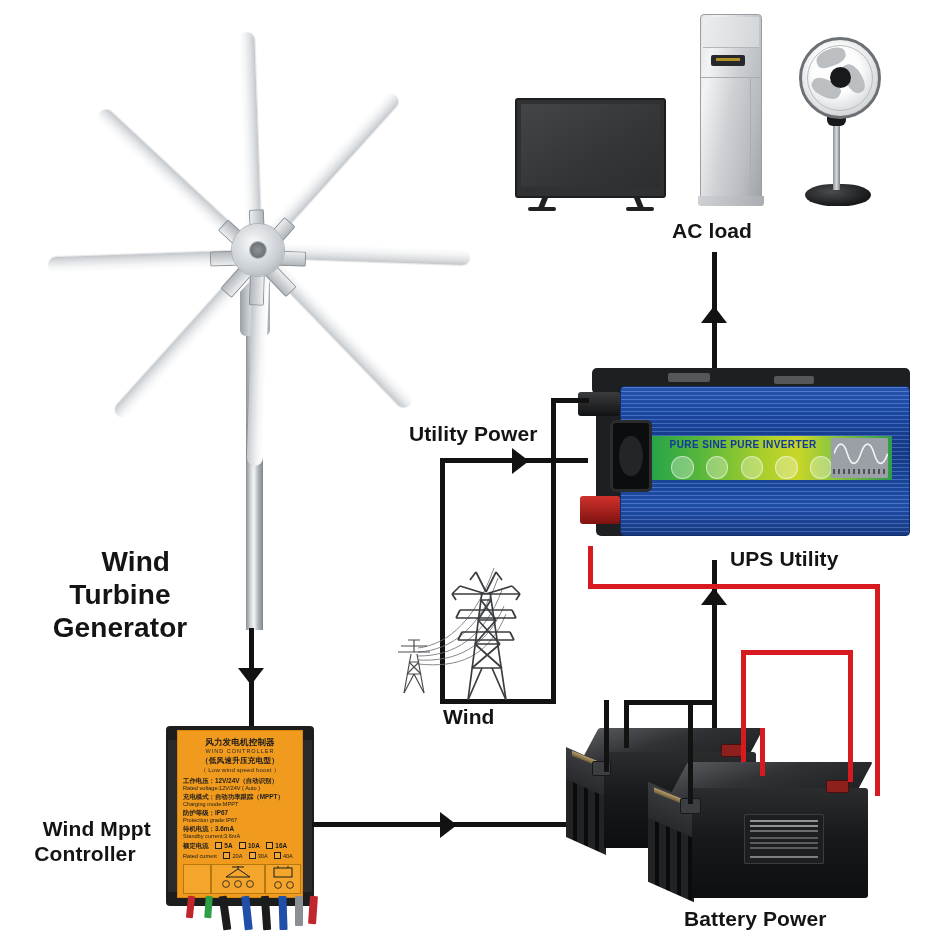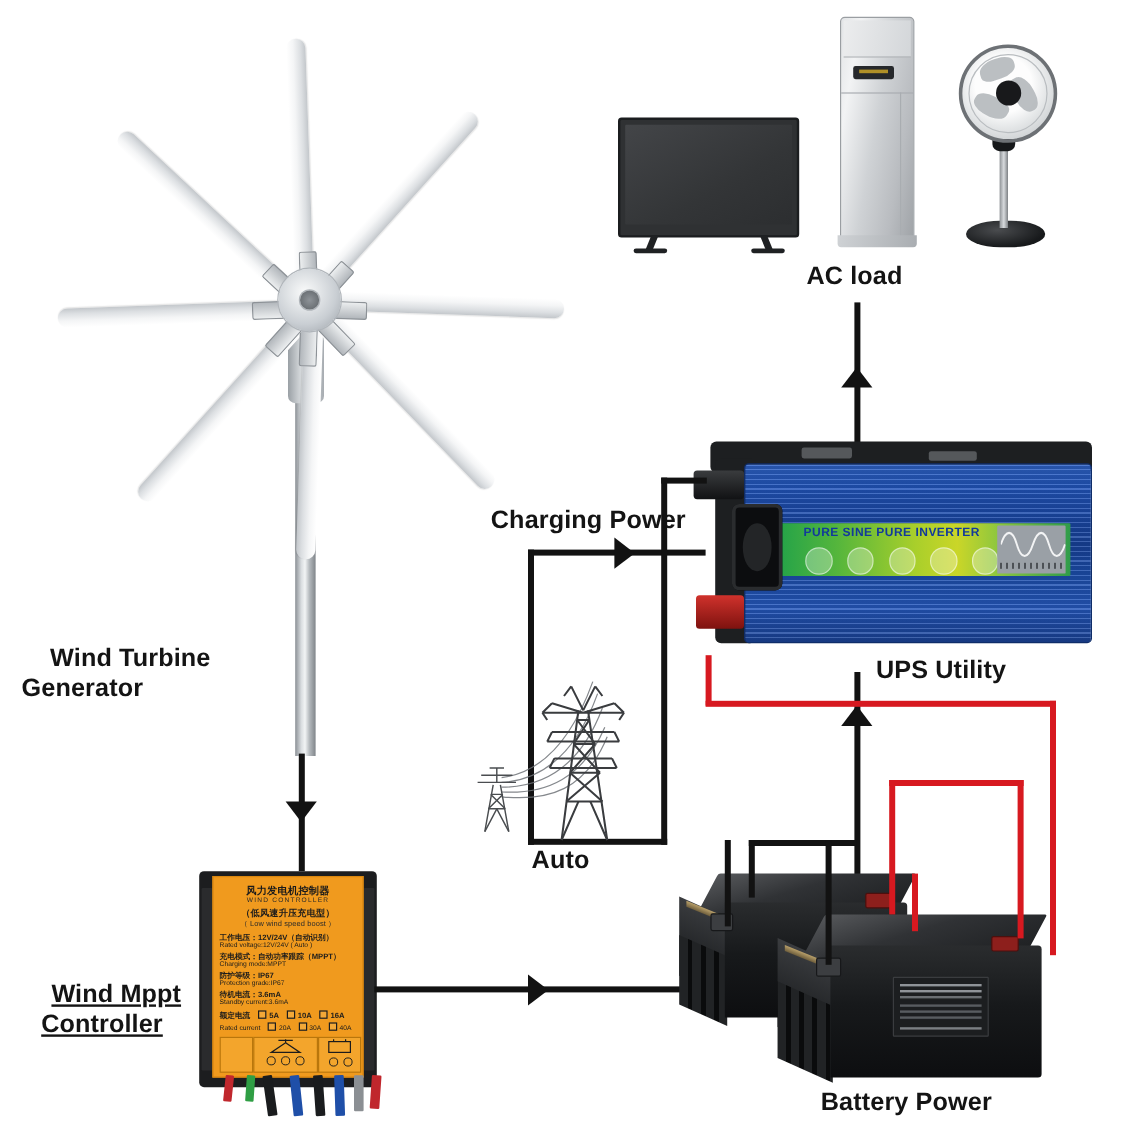--- a/index.html
+++ b/index.html
@@ -189,21 +189,21 @@
     <div class="inv-vent" style="left:32px;top:52px;width:42px;height:72px;border-radius:6px;"></div>
     <div class="inv-term black" style="left:0px;top:24px;width:42px;height:24px;"></div>
     <div class="inv-term red" style="left:2px;top:128px;width:40px;height:28px;"></div>
   </div>
 
   <div class="lbl" style="left:730px;top:547px;font-size:21px;">UPS Utility</div>
 
   <div class="wire" style="left:712px;top:560px;width:5px;height:178px;"></div>
   <div class="arrow up" style="left:701px;top:588px;"></div>
 
-  <div class="lbl" style="left:409px;top:422px;font-size:21px;">Charging Power</div>
+  <div class="lbl" style="left:409px;top:422px;font-size:21px;">Utility Power</div>
 
   <div class="wire" style="left:440px;top:458px;width:148px;height:5px;"></div>
   <div class="arrow right" style="left:512px;top:448px;"></div>
 
   <div class="wire" style="left:440px;top:458px;width:5px;height:246px;"></div>
   <div class="wire" style="left:440px;top:699px;width:116px;height:5px;"></div>
 
   <div class="wire" style="left:551px;top:398px;width:5px;height:306px;"></div>
   <div class="wire" style="left:551px;top:398px;width:38px;height:5px;"></div>
 
@@ -231,21 +231,21 @@
       </g>
       <g stroke="#4a4d50" stroke-width="1.2" fill="none">
 
         <path d="M14,145 L21,106 M34,145 L27,106"></path>
         <path d="M17,126 L31,126 M19,114 L29,114"></path>
         <path d="M14,145 L24,126 M34,145 L24,126 M17,126 L29,114 M31,126 L19,114"></path>
         <path d="M8,104 L40,104 M11,98 L37,98 M24,104 L24,92 M18,92 L30,92"></path>
       </g>
     </svg>
   </div>
-  <div class="lbl" style="left:443px;top:705px;font-size:21px;">Auto</div>
+  <div class="lbl" style="left:443px;top:705px;font-size:21px;">Wind</div>
 
   <div>
     <div class="mast" style="left:246px;top:300px;width:17px;height:330px;"></div>
     <div class="nacelle" style="left:240px;top:278px;width:30px;height:58px;"></div>
 
     <div class="turb" style="left:108px;top:20px;width:300px;height:460px;">
 
       <div class="blade" style="transform:rotate(-92deg);">
           <i style="width:222px;margin-top:-8px;"></i>
         </div>
@@ -294,21 +294,21 @@
         </div>
       <div class="bracket" style="transform:rotate(132deg);">
           <i></i>
         </div>
 
       <div class="hub" style="width:52px;height:52px;"></div>
       <div class="hub" style="width:16px;height:16px;background:radial-gradient(circle,#8e9398,#5d6266);"></div>
     </div>
   </div>
 
-  <div class="lbl" style="left:18px;top:512px;font-size:21px;width:180px;">
+  <div class="lbl" style="left:30px;top:512px;font-size:28px;text-align:center;width:180px;">
     <span style="white-space:pre-line;">Wind Turbine
 Generator</span>
   </div>
 
   <div class="wire" style="left:249px;top:628px;width:5px;height:98px;"></div>
   <div class="arrow down" style="left:238px;top:668px;"></div>
 
   <div>
     <div class="ctl-shell" style="left:166px;top:726px;width:148px;height:180px;"></div>
     <div class="ctl-fin" style="left:168px;top:740px;width:9px;height:152px;"></div>
@@ -370,21 +370,21 @@
     <div class="ctl-lead" style="left:205px;top:896px;width:7px;height:22px;background:#2f9e44;transform:rotate(4deg);"></div>
     <div class="ctl-lead" style="left:221px;top:896px;width:8px;height:34px;background:#1a1c1e;transform:rotate(-8deg);"></div>
     <div class="ctl-lead" style="left:243px;top:896px;width:8px;height:34px;background:#1f4fa8;transform:rotate(-6deg);"></div>
     <div class="ctl-lead" style="left:262px;top:896px;width:8px;height:34px;background:#1a1c1e;transform:rotate(-4deg);"></div>
     <div class="ctl-lead" style="left:279px;top:896px;width:8px;height:34px;background:#1f4fa8;transform:rotate(-2deg);"></div>
     <div class="ctl-lead" style="left:295px;top:896px;width:8px;height:30px;background:#8b8f93;"></div>
     <div class="ctl-lead" style="left:309px;top:896px;width:8px;height:28px;background:#c0272d;transform:rotate(4deg);"></div>
   </div>
 
   <div class="lbl" style="left:5px;top:792px;font-size:21px;text-align:center;width:160px;">
-    <span style="white-space:pre-line;text-decoration:underline;">Wind Mppt
+    <span style="white-space:pre-line;">Wind Mppt
 Controller</span>
   </div>
 
   <div class="wire" style="left:312px;top:822px;width:262px;height:5px;"></div>
   <div class="arrow right" style="left:440px;top:812px;"></div>
 
   <div class="bat" style="left:566px;top:728px;width:210px;height:128px;">
     <div class="bat-top" style="left:22px;top:0;width:165px;height:40px;transform:skewX(-28deg);"></div>
     <div class="bat-side" style="left:0px;top:28px;width:40px;height:66px;transform:skewY(24deg);"></div>
     <div class="bat-ribs" style="left:0px;top:60px;width:40px;height:58px;transform:skewY(24deg);"></div>

